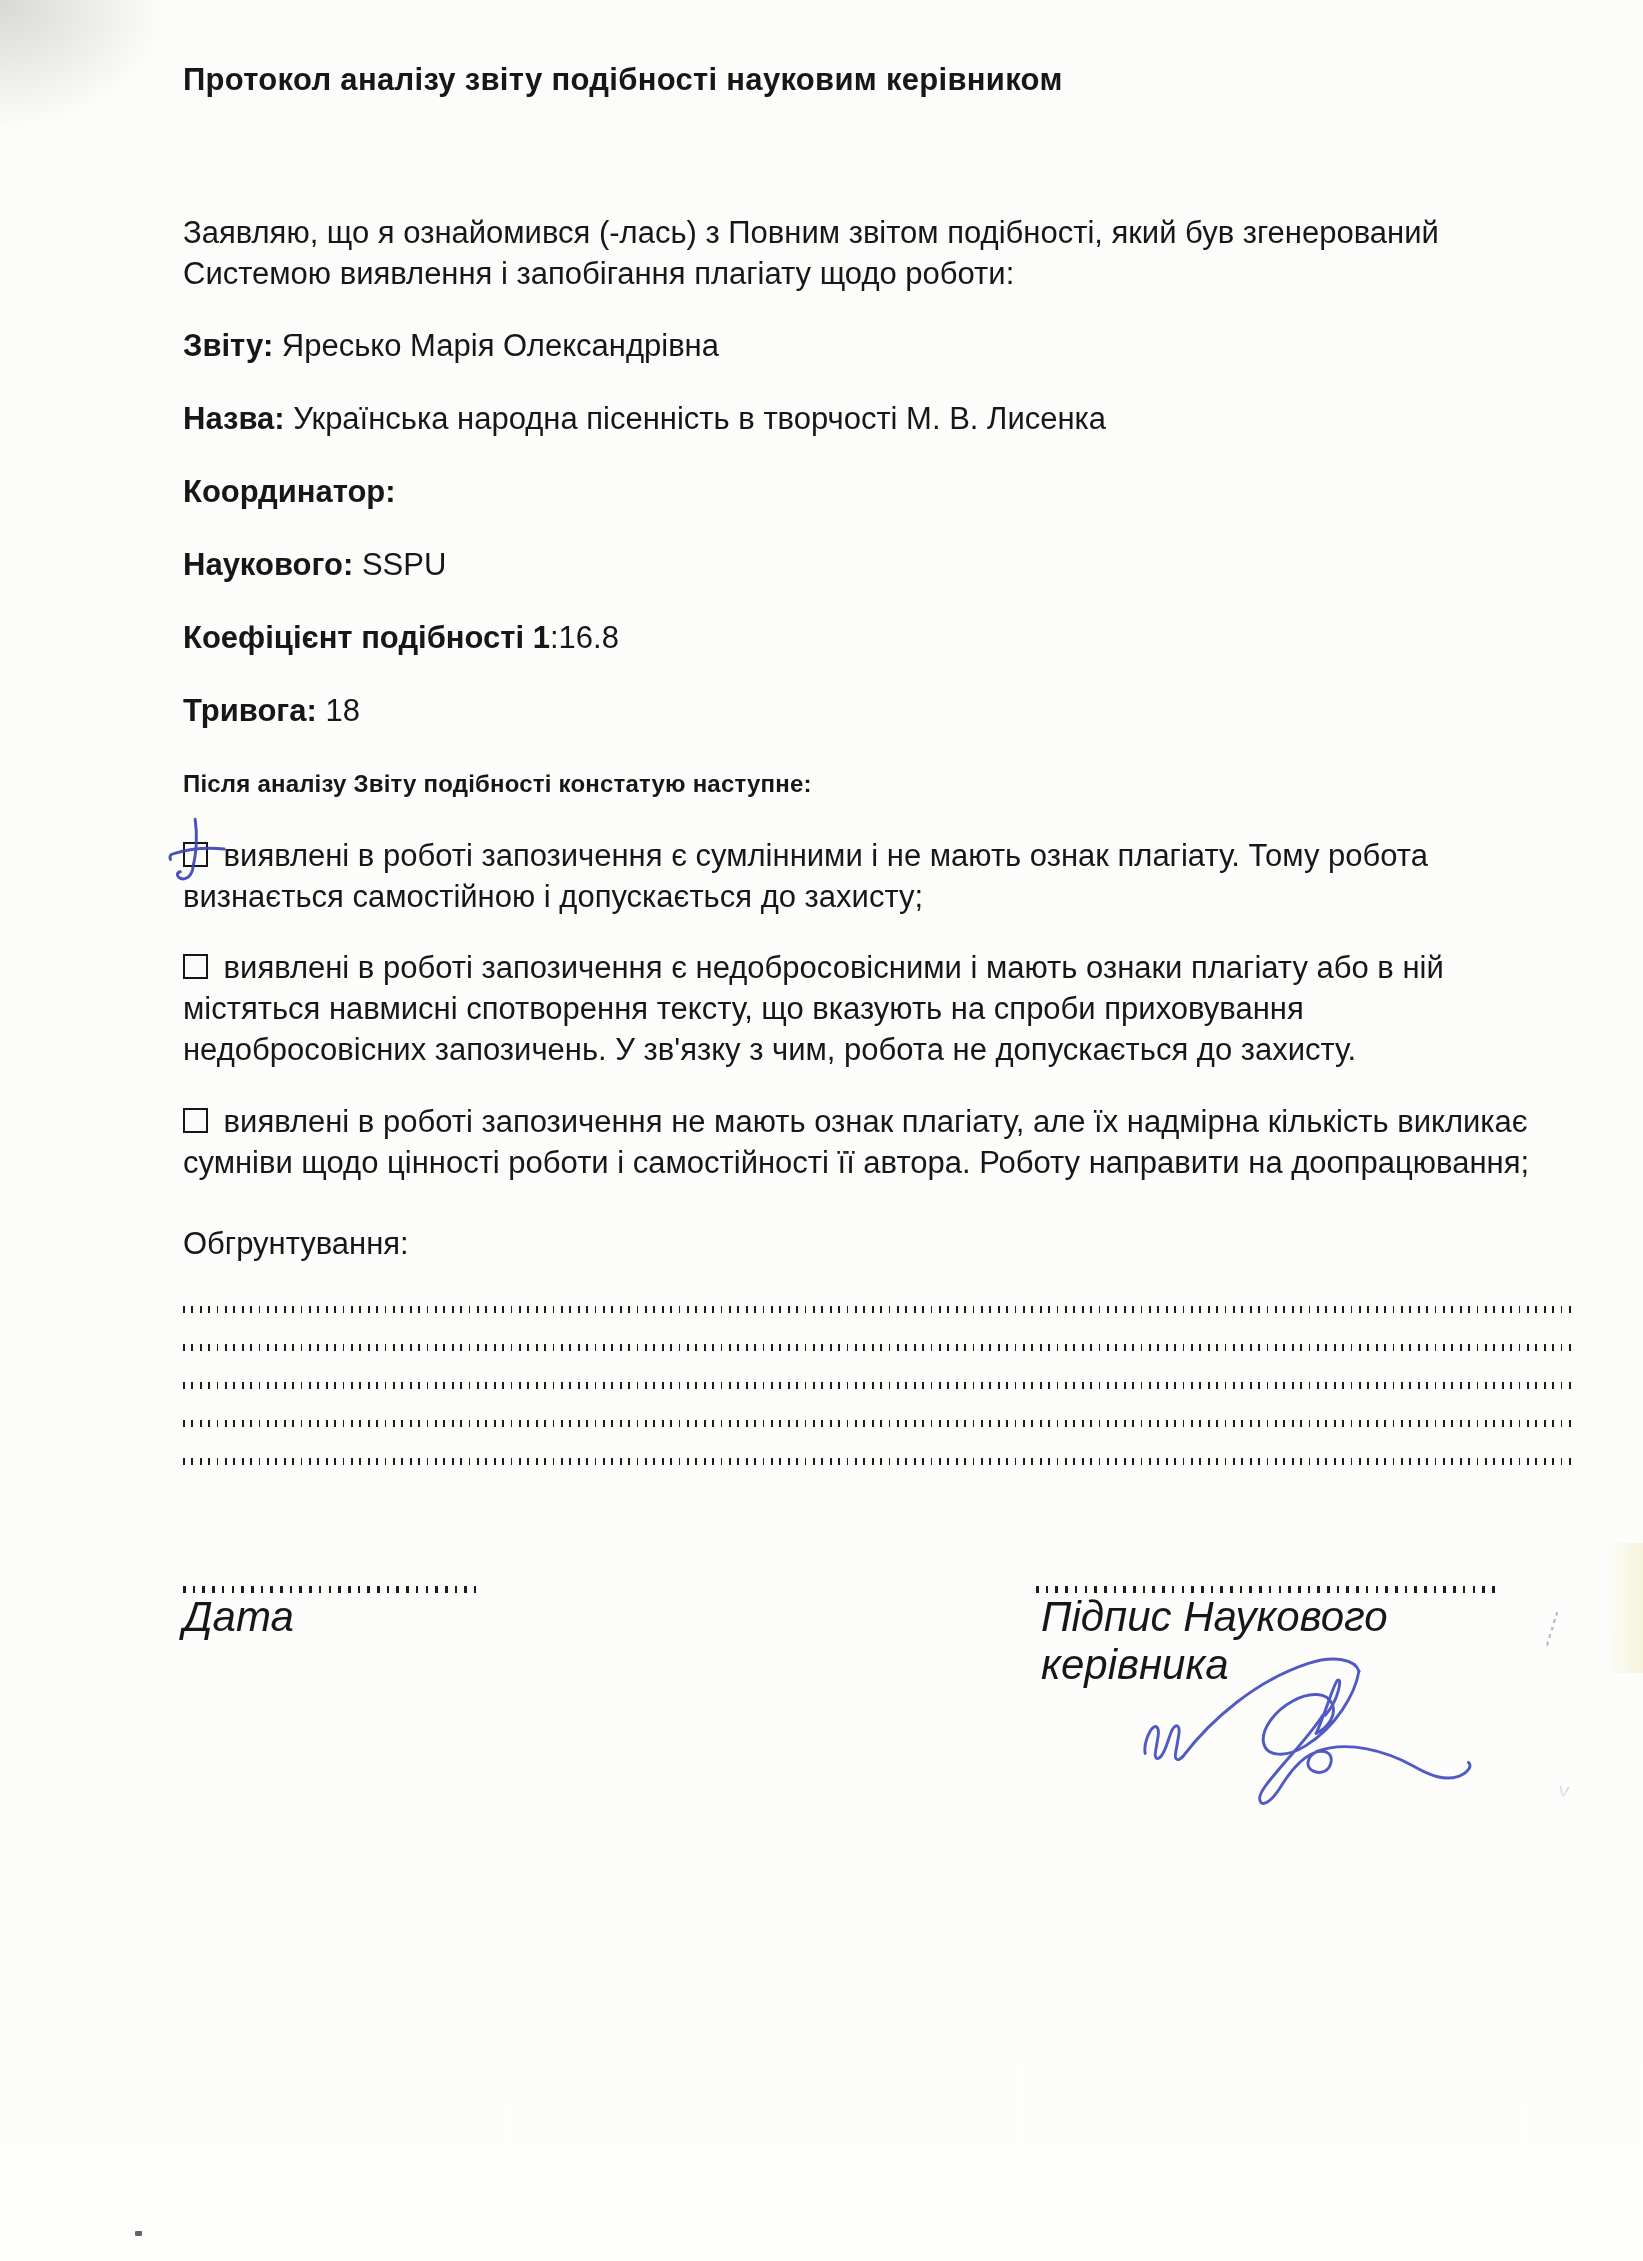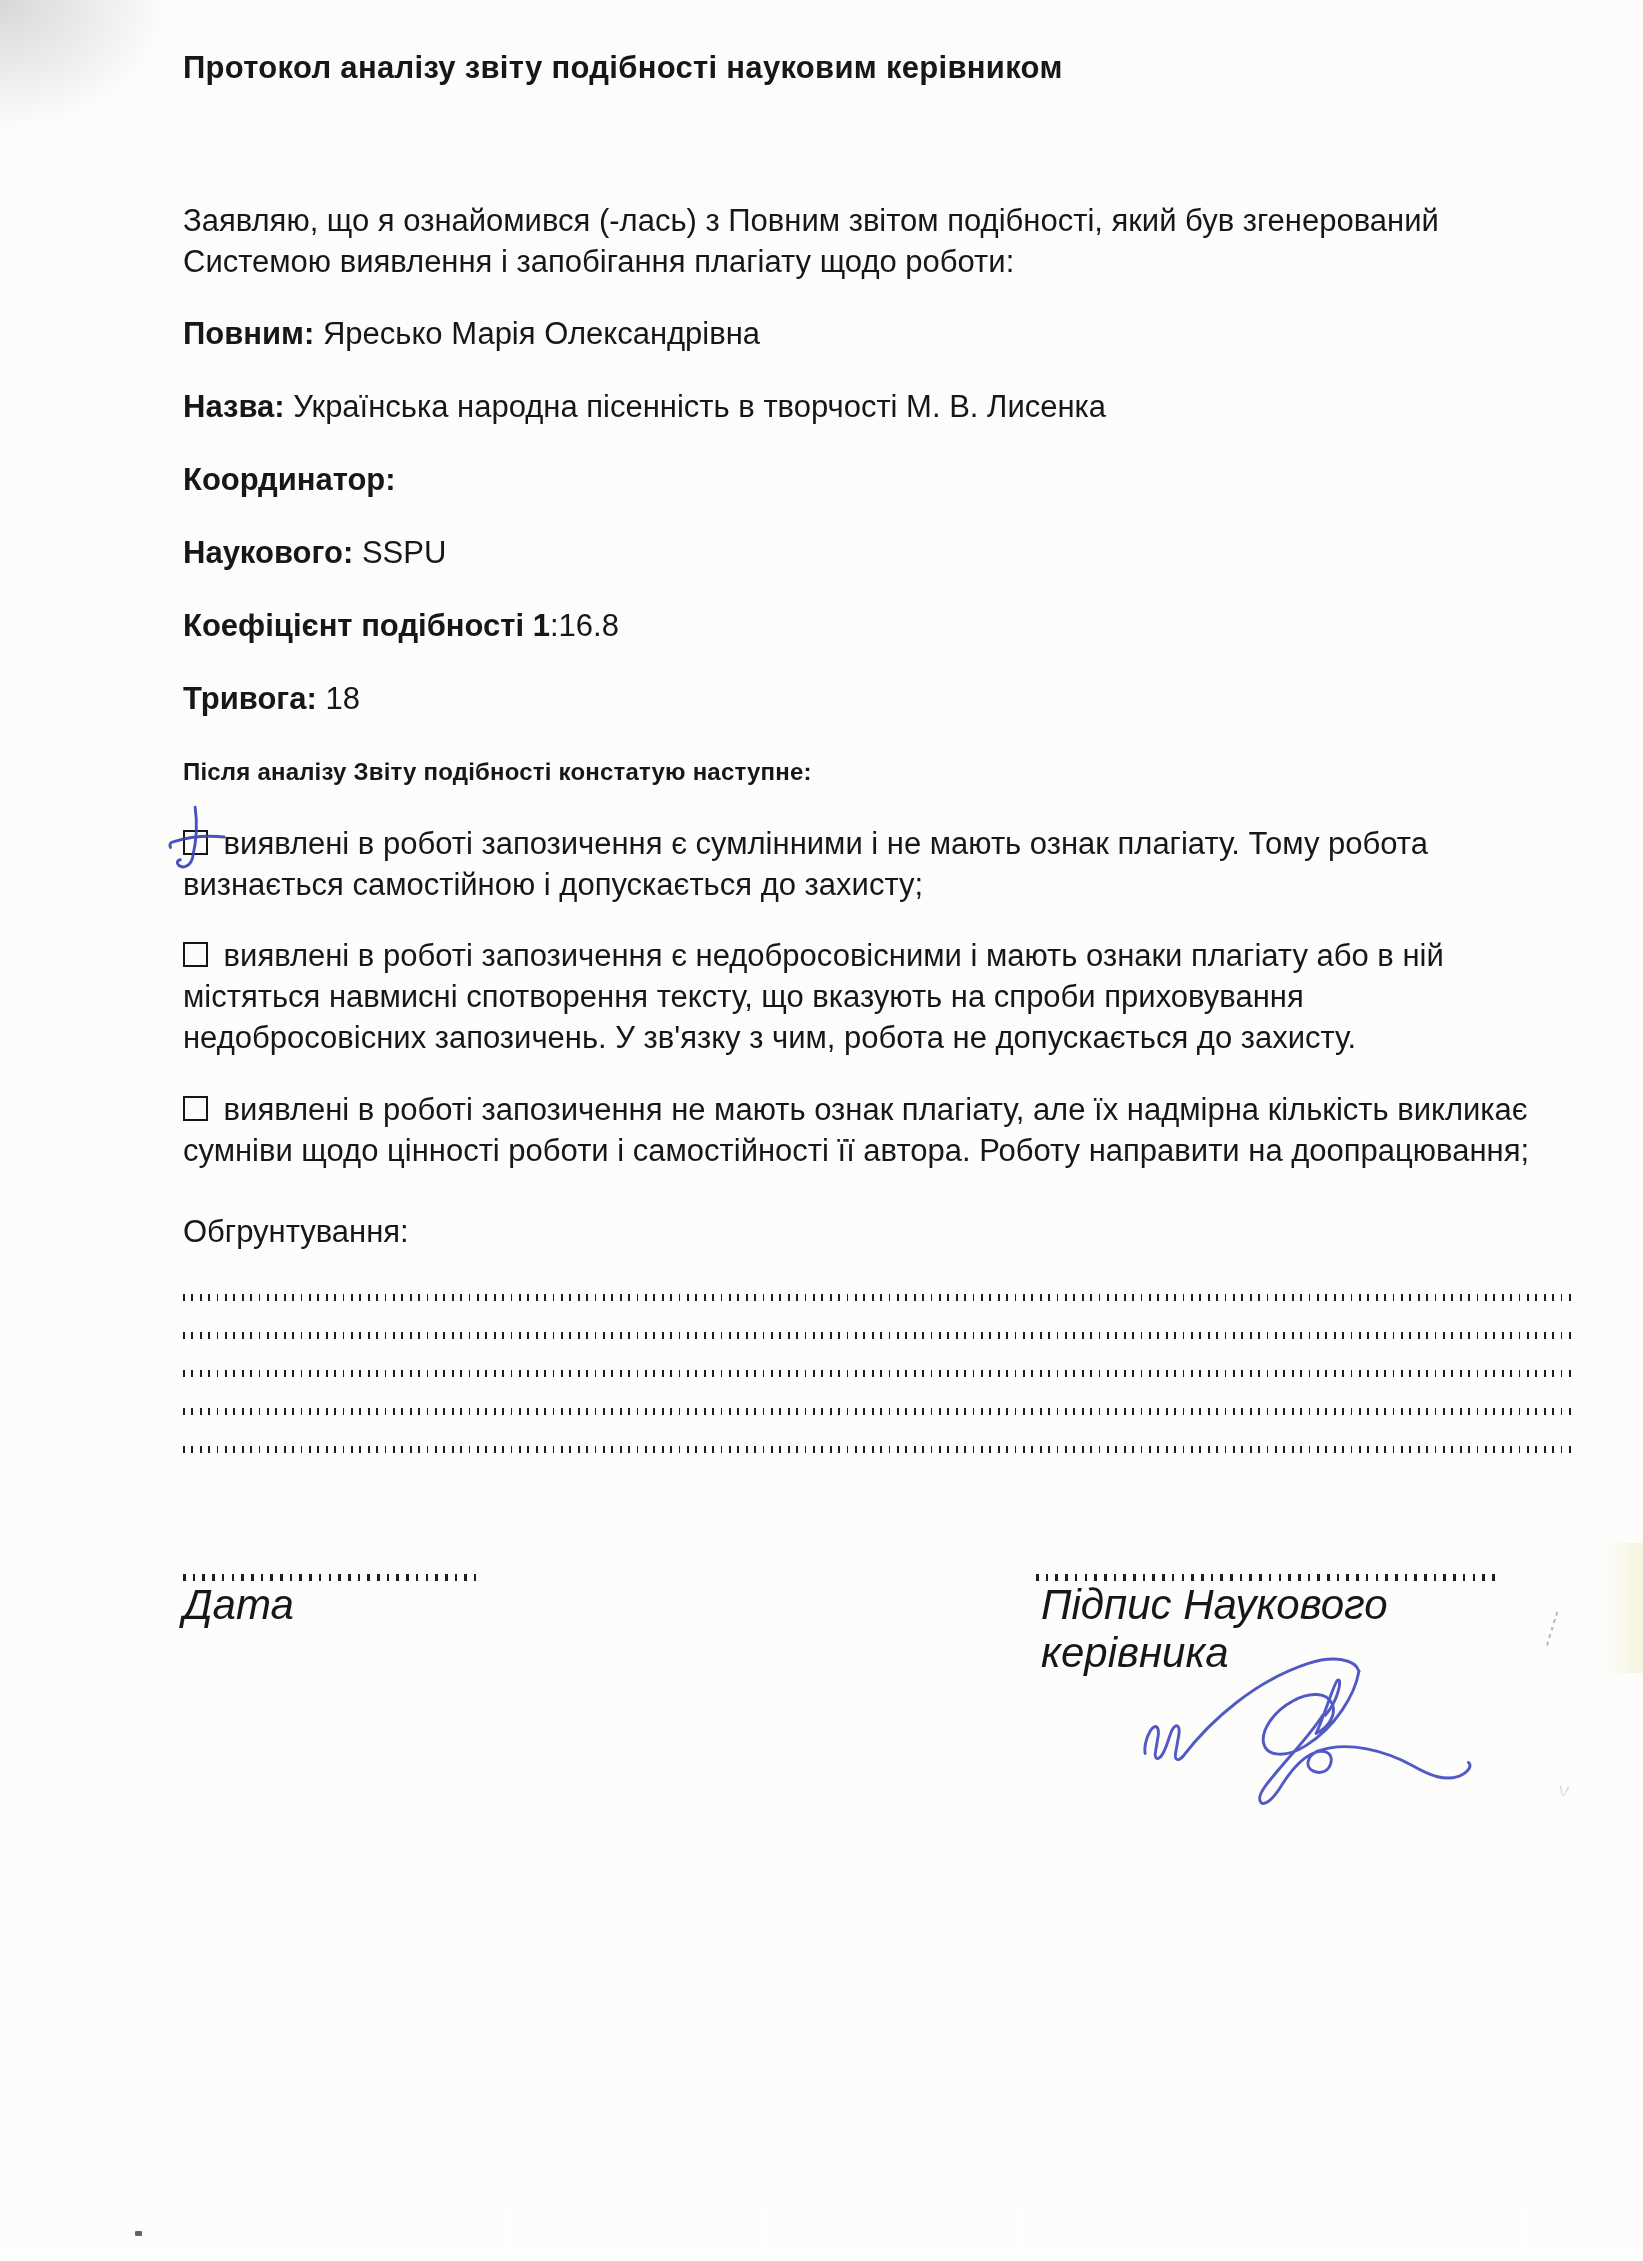--- a/index.html
+++ b/index.html
@@ -20,21 +20,21 @@
   .stray-slash { position:absolute; left:1551px; top:1611px; width:1.9px; height:36px;
     background:repeating-linear-gradient(180deg,#8a92a8 0 3.9px,transparent 3.9px 7.8px);
     transform:rotate(17deg); opacity:.65; }
   .stray-v { position:absolute; left:1558px; top:1784px; width:11.7px; height:13px;
     border-left:1.3px solid #9aa0ae; border-right:1.3px solid #9aa0ae;
     transform:perspective(26px) rotateX(40deg) rotate(8deg); opacity:.5;
     clip-path:polygon(0 0,15% 0,50% 100%,85% 0,100% 0,55% 100%,45% 100%); background:#9aa0ae;}
   .bottom-speck { position:absolute; left:135px; top:2231px; width:6.5px; height:4.5px;
     background:#3c3c3c; border-radius:1.3px; opacity:.8; }
 
-  .content { position:absolute; left:183px; top:48px; width:1391px; }
+  .content { position:absolute; left:183px; top:60px; width:1391px; }
 
   .title { font-size:31px; font-weight:bold; line-height:40px; letter-spacing:0.3px; margin:0 0 112px 0; }
 
   .intro { font-size:31px; line-height:41px; max-width:1335px; margin:0 0 31px 0; }
 
   .field { font-size:31px; line-height:41px; margin:0 0 32px 0; }
   .field .lab { font-weight:bold; }
 
   .statement-heading { font-size:24px; font-weight:bold; line-height:41px; margin:0 0 30.5px 0; letter-spacing:0.2px; }
 
@@ -72,21 +72,21 @@
   <div class="stray-slash"></div>
   <div class="stray-v"></div>
   <div class="bottom-speck"></div>
 
   <div class="content">
 
     <h1 class="title">Протокол аналізу звіту подібності науковим керівником</h1>
 
     <p class="intro">Заявляю, що я ознайомився (-лась) з Повним звітом подібності, який був згенерований Системою виявлення і запобігання плагіату щодо роботи:</p>
 
-    <p class="field"><span class="lab">Повним:</span> <span>Яресько Марія Олександрівна</span></p>
+    <p class="field"><span class="lab">Звіту:</span> <span>Яресько Марія Олександрівна</span></p>
 
     <p class="field"><span class="lab">Назва:</span> <span>Українська народна пісенність в творчості М. В. Лисенка</span></p>
 
     <p class="field"><span class="lab">Координатор:</span> <span></span></p>
 
     <p class="field"><span class="lab">Наукового:</span> <span>SSPU</span></p>
 
     <p class="field"><span class="lab">Коефіцієнт подібності 1</span><span>:16.8</span></p>
 
 

